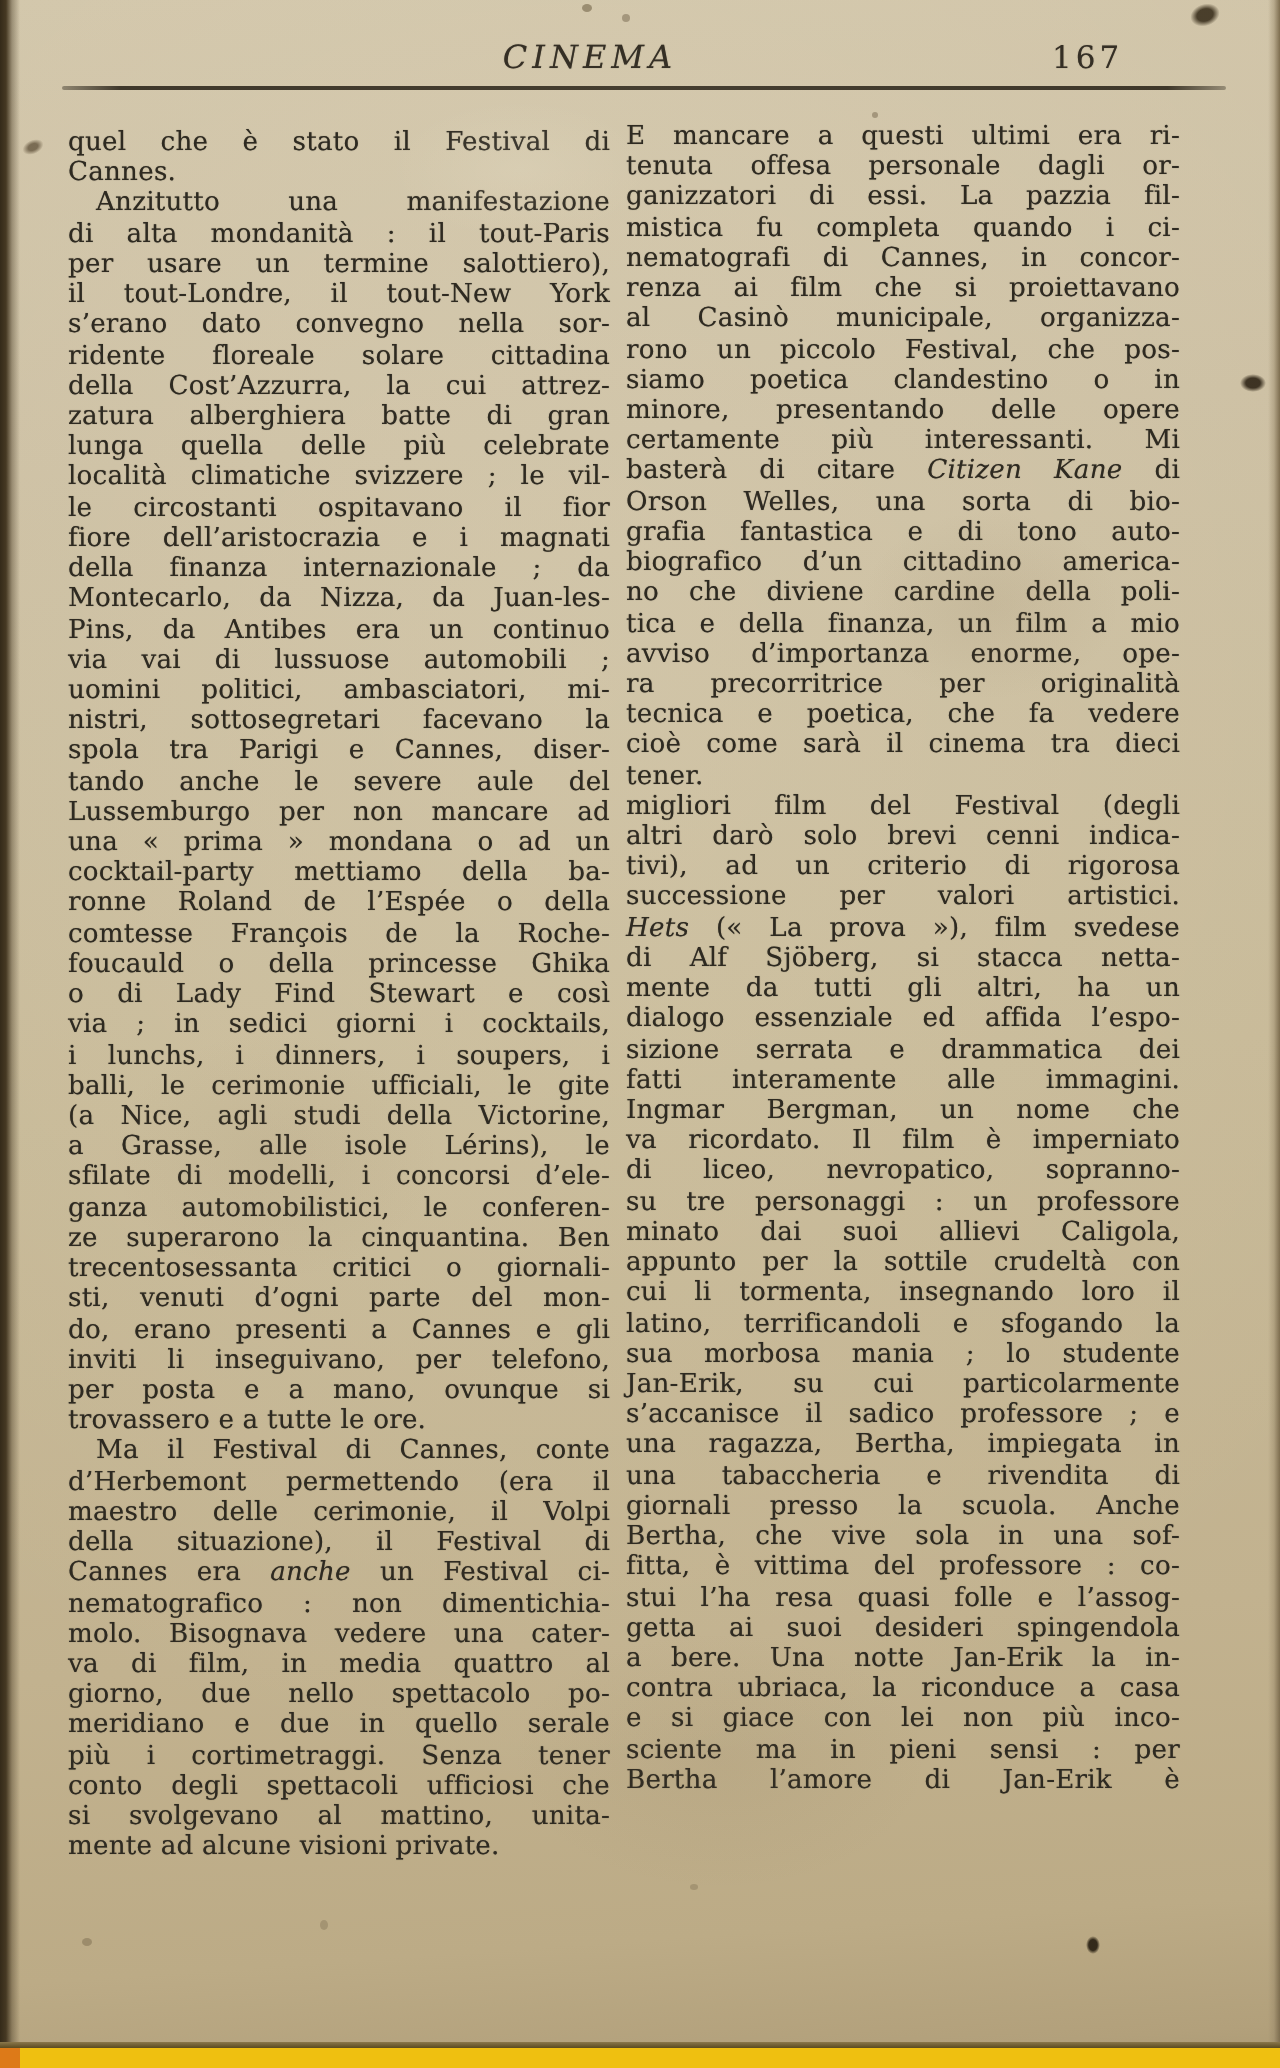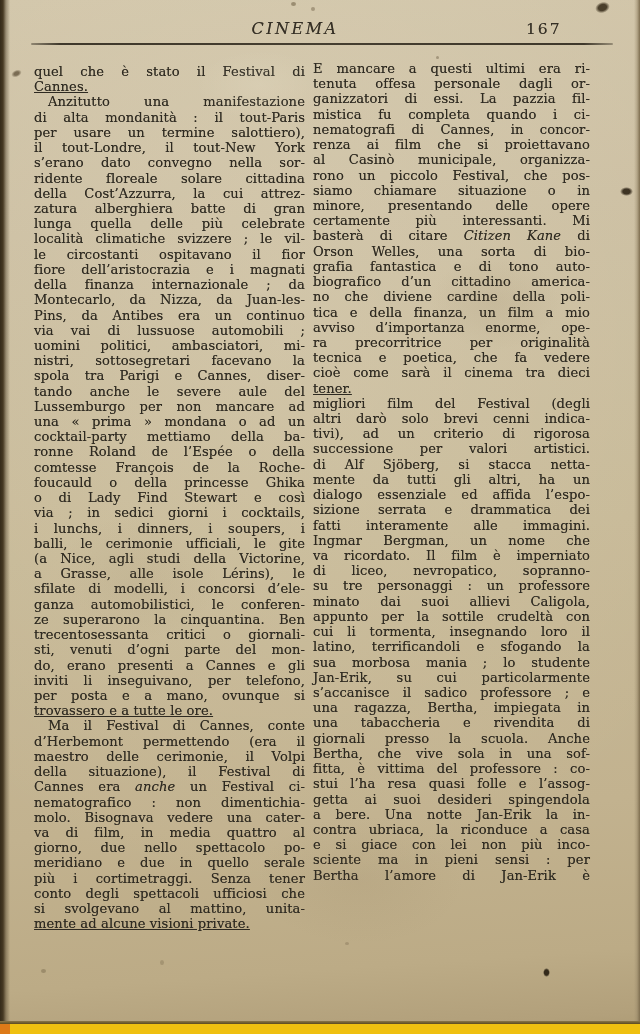--- a/index.html
+++ b/index.html
@@ -29,21 +29,21 @@
   }
   
   .col{
     position:absolute;color:#2e2a21;
     font-size:13.1px;line-height:15.22px;letter-spacing:.1px;
     text-shadow:0 0 .45px rgba(46,42,33,.6);
   }
   .col-left{left:34px;top:64px;width:271px;}
   .col-right{left:313px;top:61px;width:277px;}
   .line{text-align:justify;text-align-last:justify;text-justify:inter-word;}
-  .line.nj{text-align:left;text-align-last:left;text-decoration:underline;}
+  .line.nj{text-align:left;text-align-last:left;}
   .line.ind{text-indent:14px;}
   em{font-style:italic;}
   
   .edge-left{
     position:absolute;left:0;top:0;width:10px;height:1024px;
     background:linear-gradient(90deg,#342a19 0,#463923 3px,rgba(70,57,35,.4) 6px,rgba(70,57,35,0) 10px);
   }
   .edge-right{
     position:absolute;right:0;top:0;width:6px;height:1024px;
     background:linear-gradient(270deg,#7d6d4f 0,rgba(150,134,103,.45) 3px,rgba(150,134,103,0) 6px);
@@ -142,38 +142,39 @@
     </div>
   <div class="col col-right">
       <div class="line">E mancare a questi ultimi era ri-</div>
       <div class="line">tenuta offesa personale dagli or-</div>
       <div class="line">ganizzatori di essi. La pazzia fil-</div>
       <div class="line">mistica fu completa quando i ci-</div>
       <div class="line">nematografi di Cannes, in concor-</div>
       <div class="line">renza ai film che si proiettavano</div>
       <div class="line">al Casinò municipale, organizza-</div>
       <div class="line">rono un piccolo Festival, che pos-</div>
-      <div class="line">siamo chiamare situazione o in</div>
+      <div class="line">siamo poetica clandestino o in</div>
       <div class="line">minore, presentando delle opere</div>
       <div class="line">certamente più interessanti. Mi</div>
       <div class="line">basterà di citare <em>Citizen Kane</em> di</div>
       <div class="line">Orson Welles, una sorta di bio-</div>
       <div class="line">grafia fantastica e di tono auto-</div>
       <div class="line">biografico d’un cittadino america-</div>
       <div class="line">no che diviene cardine della poli-</div>
       <div class="line">tica e della finanza, un film a mio</div>
       <div class="line">avviso d’importanza enorme, ope-</div>
       <div class="line">ra precorritrice per originalità</div>
       <div class="line">tecnica e poetica, che fa vedere</div>
       <div class="line">cioè come sarà il cinema tra dieci</div>
       <div class="line nj">tener.</div>
       <div class="line">migliori film del Festival (degli</div>
       <div class="line">altri darò solo brevi cenni indica-</div>
       <div class="line">tivi), ad un criterio di rigorosa</div>
       <div class="line">successione per valori artistici.</div>
+      <div class="line"><em>Hets</em> (« La prova »), film svedese</div>
       <div class="line">di Alf Sjöberg, si stacca netta-</div>
       <div class="line">mente da tutti gli altri, ha un</div>
       <div class="line">dialogo essenziale ed affida l’espo-</div>
       <div class="line">sizione serrata e drammatica dei</div>
       <div class="line">fatti interamente alle immagini.</div>
       <div class="line">Ingmar Bergman, un nome che</div>
       <div class="line">va ricordato. Il film è imperniato</div>
       <div class="line">di liceo, nevropatico, sopranno-</div>
       <div class="line">su tre personaggi : un professore</div>
       <div class="line">minato dai suoi allievi Caligola,</div>

